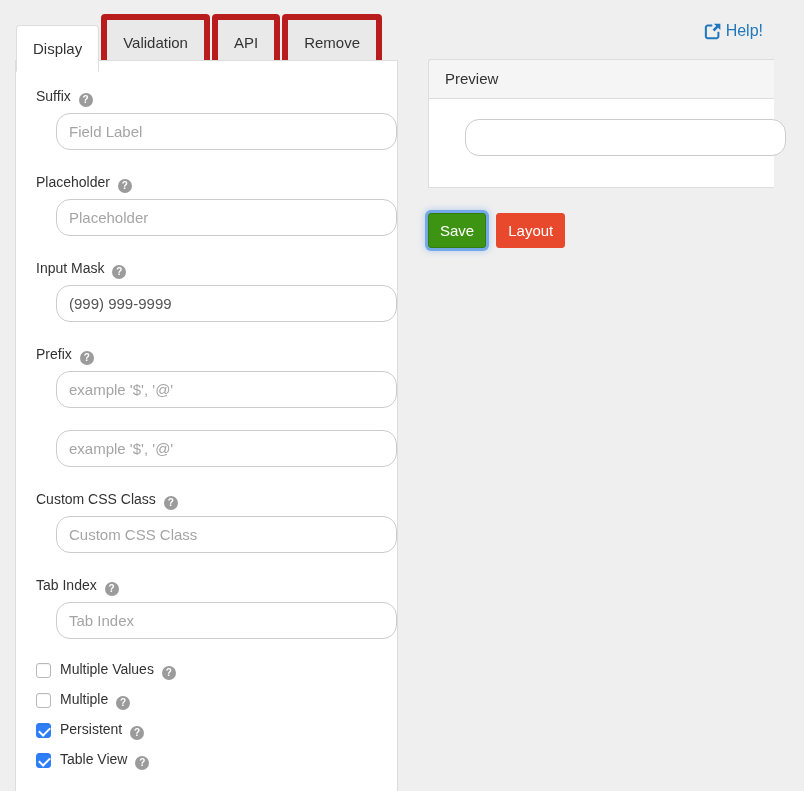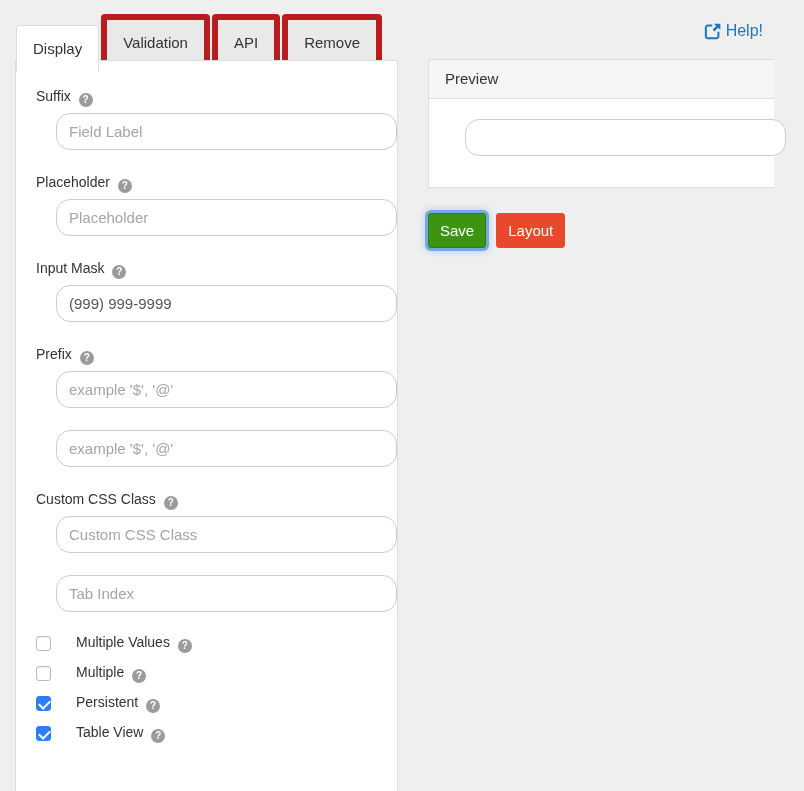--- a/index.html
+++ b/index.html
@@ -72,21 +72,21 @@
     width: 100%; height: 37px;
     border: 1px solid #ccc; border-radius: 14px;
     padding: 12px 12px; font-size: 15px; color: #555;
     font-family: "Liberation Sans", sans-serif;
     background: #fff; outline: none; margin-left: 20px;
   }
   .text-input::placeholder { color: #a5a5a5; opacity: 1; }
 
   
   .checkbox-row {
-    display: flex; align-items: center; gap: 25px;
+    display: flex; align-items: center; gap: 9px;
     margin-bottom: 11px; height: 19px;
   }
   .checkbox-row label { font-size: 14px; color: #333; cursor: pointer; }
   input[type="checkbox"] {
     -webkit-appearance: none; appearance: none;
     width: 15px; height: 15px; margin: 0;
     border: 1px solid #b9b9b9; border-radius: 3px;
     background: #fff; position: relative; cursor: pointer;
     box-shadow: inset 0 1px 1px rgba(0,0,0,.05);
   }
@@ -198,20 +198,23 @@
   </div>
 
   <div class="form-group">
     <label class="field-label">
       <span class="label-text">Custom CSS Class </span><span class="qmark">?</span>
     </label>
     <input class="text-input" placeholder="Custom CSS Class" style="">
   </div>
 
   <div class="form-group">
+    <label class="field-label">
+      <span class="label-text">Tab Index </span><span class="qmark">?</span>
+    </label>
     <input class="text-input" placeholder="Tab Index" style="">
   </div>
 </div>
     <div>
   <div class="checkbox-row">
     <input type="checkbox" style="">
     <label>
       <span class="label-text">Multiple Values </span><span class="qmark">?</span>
     </label>
   </div>

